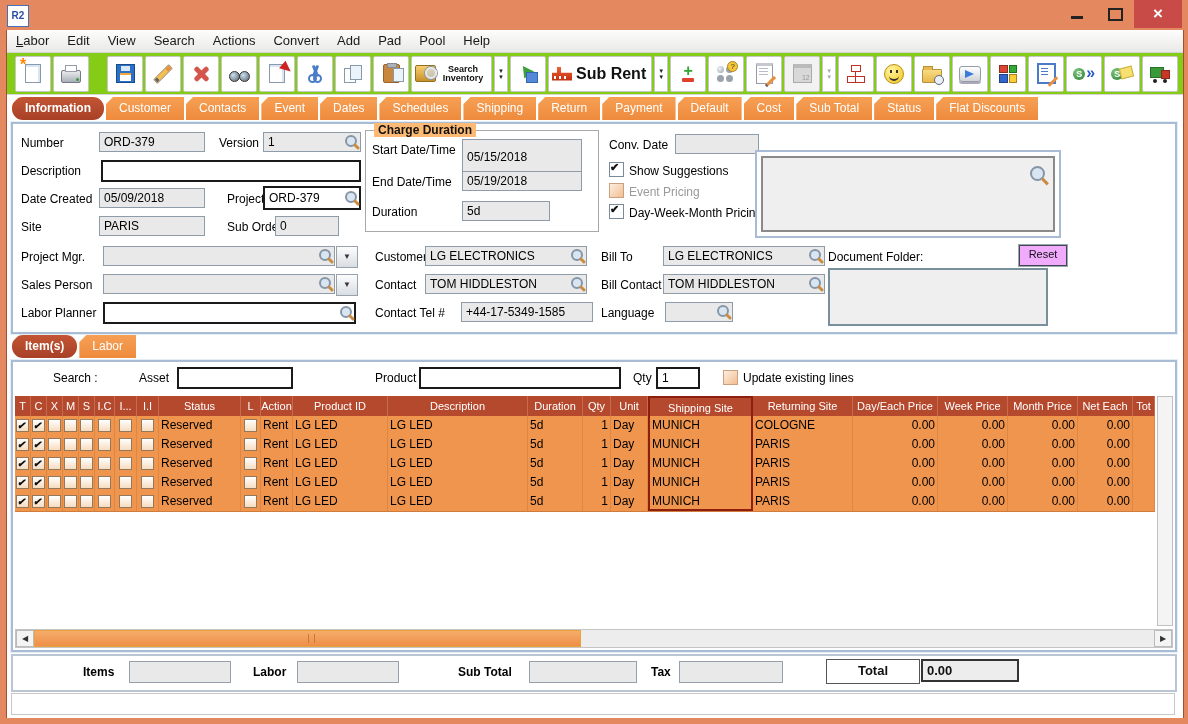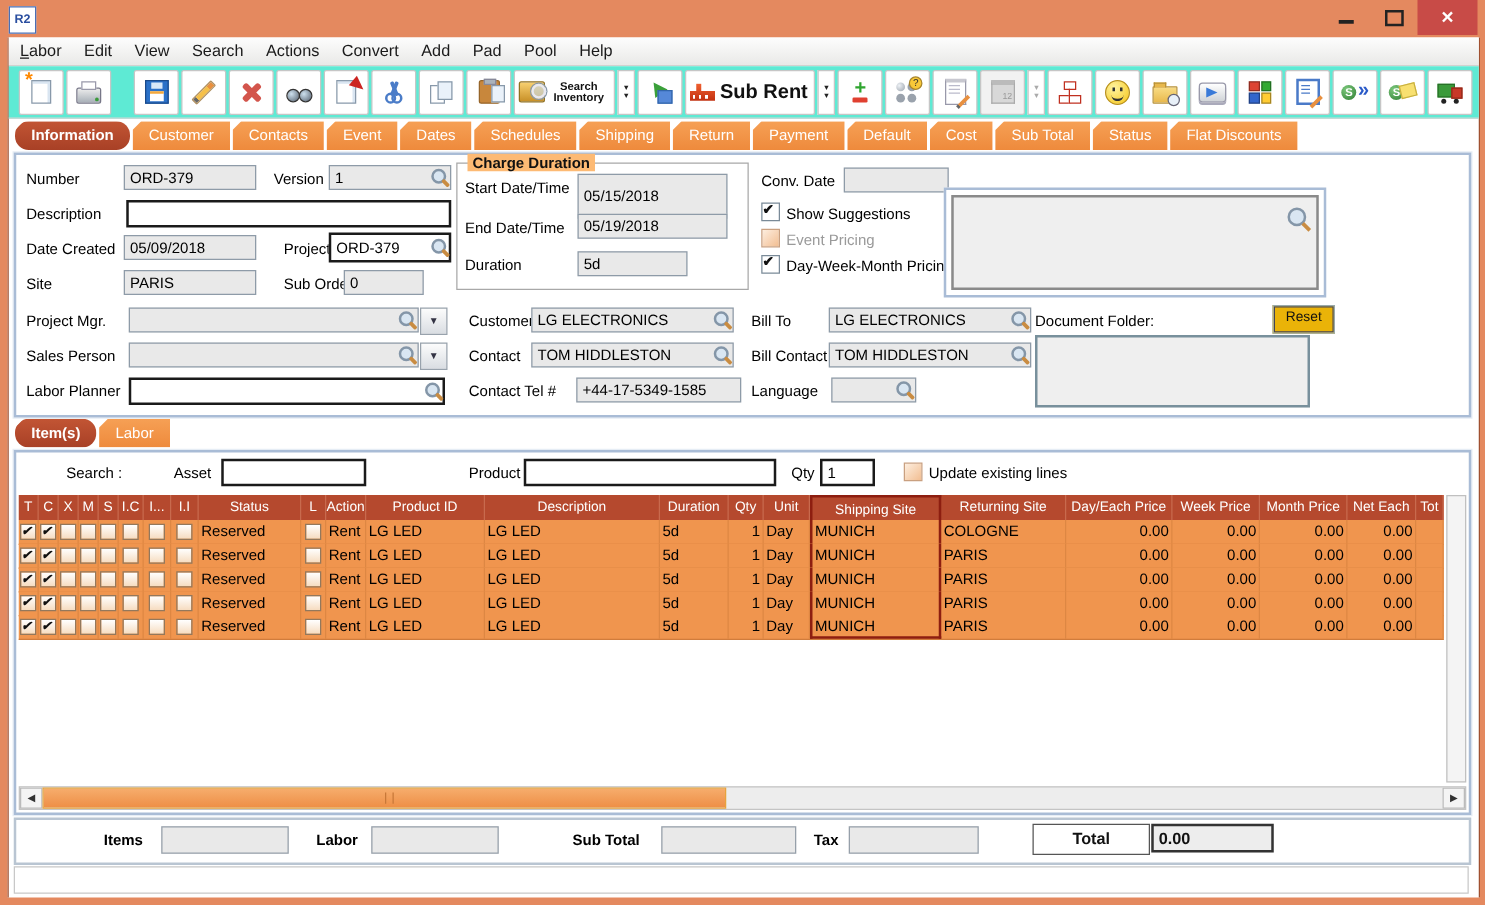--- a/index.html
+++ b/index.html
@@ -12,21 +12,21 @@
   .btn-min{left:1063px;width:30px;} .btn-min::after{content:"";position:absolute;left:8px;top:16px;width:12px;height:3px;background:#222;}
   .btn-max{left:1100px;width:30px;} .btn-max::after{content:"";position:absolute;left:8px;top:8px;width:11px;height:9px;border:2px solid #222;background:transparent;}
   .btn-close{left:1134px;width:48px;background:#C84B47;color:#fff;font-size:17px;font-weight:bold;text-align:center;line-height:27px;}
   
   .client{position:absolute;left:6px;top:30px;width:1176px;height:688px;background:#FFF;border-left:1px solid #A05030;border-right:1px solid #A05030;}
   
   .menubar{position:absolute;left:0;top:0;width:100%;height:22px;background:linear-gradient(#FDFDFD,#E9E9E7);border-bottom:1px solid #D2D2D0;}
   .mi{display:inline-block;padding:0 9px;line-height:22px;font-size:13px;color:#1a1a1a;cursor:default;}
   .mi.first::first-letter{text-decoration:underline;}
   
-  .toolbar{position:absolute;left:0;top:23px;width:100%;height:42px;background:#5eead4;border-bottom:1px solid #D5D5D3;display:flex;align-items:center;padding-left:8px;box-sizing:border-box;}
+  .toolbar{position:absolute;left:0;top:23px;width:100%;height:42px;background:#84cc16;border-bottom:1px solid #D5D5D3;display:flex;align-items:center;padding-left:8px;box-sizing:border-box;}
   .tb{width:34px;height:34px;background:#fff;border:1px solid #C6C6C6;border-radius:2px;display:inline-flex;align-items:center;justify-content:center;margin-right:2px;position:relative;flex:none;cursor:default;}
   .tbw{width:auto;padding:0 3px;}
   .dd2{width:12px;height:34px;background:#fff;border:1px solid #C6C6C6;display:inline-flex;flex-direction:column;align-items:center;justify-content:center;font-size:6px;line-height:6px;color:#222;margin-right:2px;flex:none;}
   .gap{width:16px;flex:none;} .gap2{width:34px;flex:none;}
   .tb.pressed{background:#D6D6D6;border:1px solid #8A8A8A;box-shadow:inset 1px 1px 2px #999;}
   .tb.disabled{background:#F2F2F2;}
   
   .ipage{position:relative;width:14px;height:17px;background:#fff;border:1px solid #8899AA;box-shadow:inset -3px 3px 0 -1px #D9E5F1;}
   .star::after{content:"*";position:absolute;left:-6px;top:-9px;font-size:16px;font-weight:bold;color:#FF8800;}
   .iprint{position:relative;width:18px;height:11px;background:linear-gradient(#ECECEC,#A8B0B8);border:1px solid #778;border-radius:2px;margin-top:5px;}
@@ -126,21 +126,21 @@
   .grp{position:absolute;left:352px;top:6px;width:232px;height:100px;border:1px solid #A8A8A8;}
   .grptitle{position:absolute;left:8px;top:-8px;background:#fdba74;font-weight:bold;padding:0 4px;font-size:12px;}
   .ckb{display:inline-block;width:13px;height:13px;background:#fff;border:1px solid #7A8A98;position:relative;vertical-align:-3px;cursor:pointer;}
   .ckb.checked::after{content:"\2714";position:absolute;left:0px;top:-2px;font-size:11px;font-weight:bold;color:#111;}
   .ckb.dis{background:linear-gradient(135deg,#FDEEDF,#F2BE92);border-color:#C9A080;}
   .dimtext{color:#9a9a9a;}
   .cmtbox{position:absolute;left:742px;top:26px;width:302px;height:84px;border:2px solid #A9BCD6;background:#fff;}
   .cmtinner{position:absolute;left:4px;top:4px;right:4px;bottom:4px;background:#EFEFEF;border:2px solid #8A8A8A;}
   .magbig{position:absolute;right:8px;top:8px;width:11px;height:11px;border:2px solid #8496A8;border-radius:50%;background:#D9E6F2;}
   .magbig::after{content:"";position:absolute;width:8px;height:3px;background:#C98C42;transform:rotate(45deg);right:-6px;bottom:-4px;}
-  .resetbtn{position:absolute;left:1005px;top:120px;width:48px;height:21px;background:#eab308;border:1px solid #9AA;box-shadow:inset 0 0 0 1px #445;font-size:11px;text-align:center;line-height:19px;cursor:pointer;}
+  .resetbtn{position:absolute;left:1005px;top:120px;width:48px;height:21px;background:#f0abfc;border:1px solid #9AA;box-shadow:inset 0 0 0 1px #445;font-size:11px;text-align:center;line-height:19px;cursor:pointer;}
   .docbox{position:absolute;left:815px;top:144px;width:216px;height:54px;background:#EFEFEF;border:2px solid #78909C;}
   
   .thead,.trow{display:grid;grid-template-columns:16px 16px 16px 16px 16px 20px 22px 22px 82px 20px 32px 95px 140px 55px 28px 37px 105px 100px 85px 70px 70px 55px 22px;position:absolute;left:2px;width:1140px;}
   .thead{top:34px;height:20px;background:#B5492E;}
   .thead .hc{color:#fff;font-size:11px;text-align:center;line-height:20px;border-right:1px solid #C86A4E;overflow:hidden;white-space:nowrap;}
   .trow{height:19px;background:#F0954E;border-bottom:1px solid #D07C3C;}
   .trow .c{font-size:12px;line-height:18px;border-right:1px solid #DD8743;overflow:hidden;white-space:nowrap;padding:0 2px;box-sizing:border-box;color:#000;}
   .trow .ckc{display:flex;align-items:center;justify-content:center;padding:0;}
   .r{text-align:right;}
   .cb{width:11px;height:11px;background:linear-gradient(180deg,#FFF,#F6DCC0);border:1px solid #93785C;display:inline-block;position:relative;cursor:pointer;}

